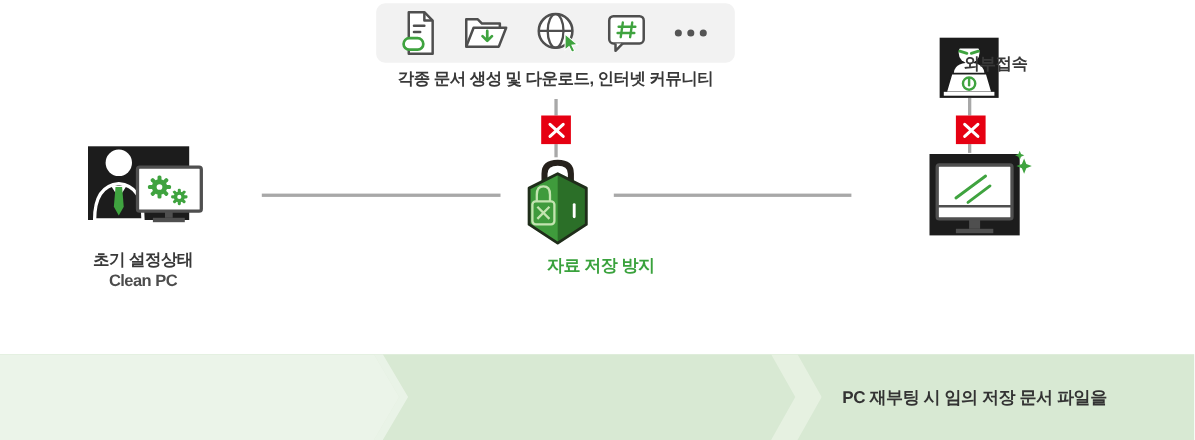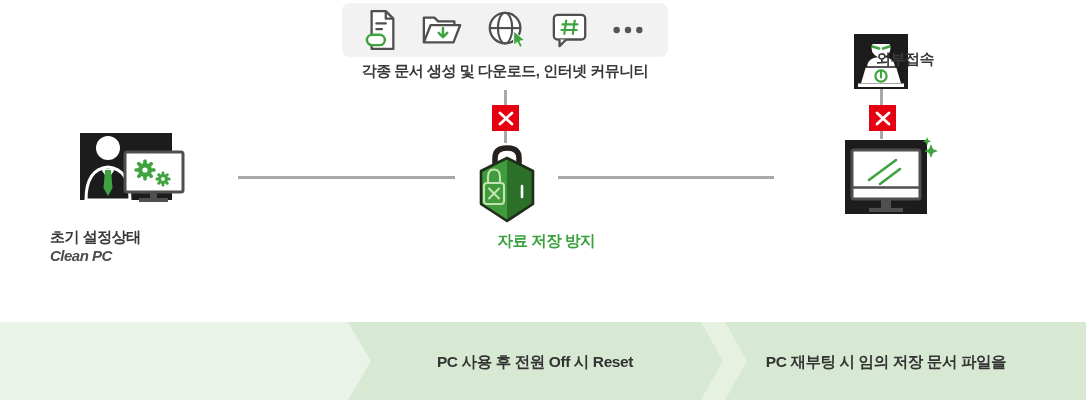--- a/index.html
+++ b/index.html
@@ -13,22 +13,22 @@
   body{font-family:"Liberation Sans","DejaVu Sans",sans-serif;background:#fff;}
   .stage{position:relative;width:1086px;height:400px;background:#fff;overflow:hidden;}
   .abs{position:absolute;}
   
   .strip{left:342px;top:3px;width:326px;height:54px;background:var(--strip-bg);
          border-radius:8px;display:flex;align-items:center;justify-content:center;gap:22px;}
   .strip svg{display:block;}
   .caption{font-size:15px;font-weight:700;color:var(--text-dark);text-align:center;letter-spacing:-0.5px;}
   .cap-top{left:302px;top:62px;width:406px;}
   .label-green{font-size:15.5px;font-weight:700;color:var(--green-text);text-align:right;letter-spacing:-0.5px;}
-  .node-label{font-size:15px;font-weight:700;color:var(--text-dark);letter-spacing:-0.5px;line-height:19px;}
-  .sub{color:var(--text-sub);font-style:italic;}
+  .node-label{font-size:15px;font-weight:700;color:var(--text-dark);text-align:center;letter-spacing:-0.5px;line-height:19px;}
+  .sub{color:var(--text-sub);}
   
   .hline{height:3px;background:var(--gray-line);}
   .vline{width:3px;background:var(--gray-line);}
   .redbox{width:27px;height:26px;background:var(--red);display:flex;align-items:center;justify-content:center;}
   
   .steps{left:0;top:322px;width:1086px;height:78px;}
   .band{position:absolute;inset:0;}
   .band-base{background:var(--band2);}
   .band-first{background:var(--band1);
     clip-path:polygon(0 0,340px 0,363px 50%,340px 100%,0 100%);}
@@ -167,21 +167,18 @@
       <path d="M88,10 l2,5 5,2 -5,2 -2,5 -2,-5 -5,-2 5,-2 z" transform="translate(0,-2)"></path>
       <path d="M84,1 l1.2,3 3,1.2 -3,1.2 -1.2,3 -1.2,-3 -3,-1.2 3,-1.2 z"></path>
     </g>
   </svg>
 
   <div class="abs steps">
     <div class="band band-base"></div>
     <div class="band band-first"></div>
     <div class="band band-edge1"></div>
     <div class="band band-stripe"></div>
-    <div class="step-text st2">
-      <div>PC 사용 후 전원 Off 시 Reset</div>
-    </div>
     <div class="step-text st3">
       <div>PC 재부팅 시 임의 저장 문서 파일을</div>
     </div>
   </div>
 
 </div>
 
 </body></html>

